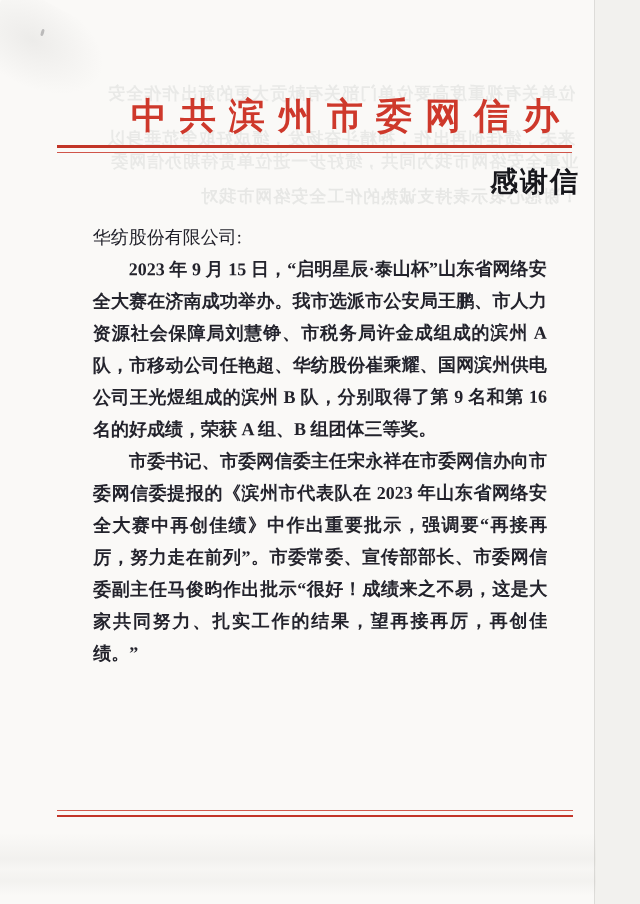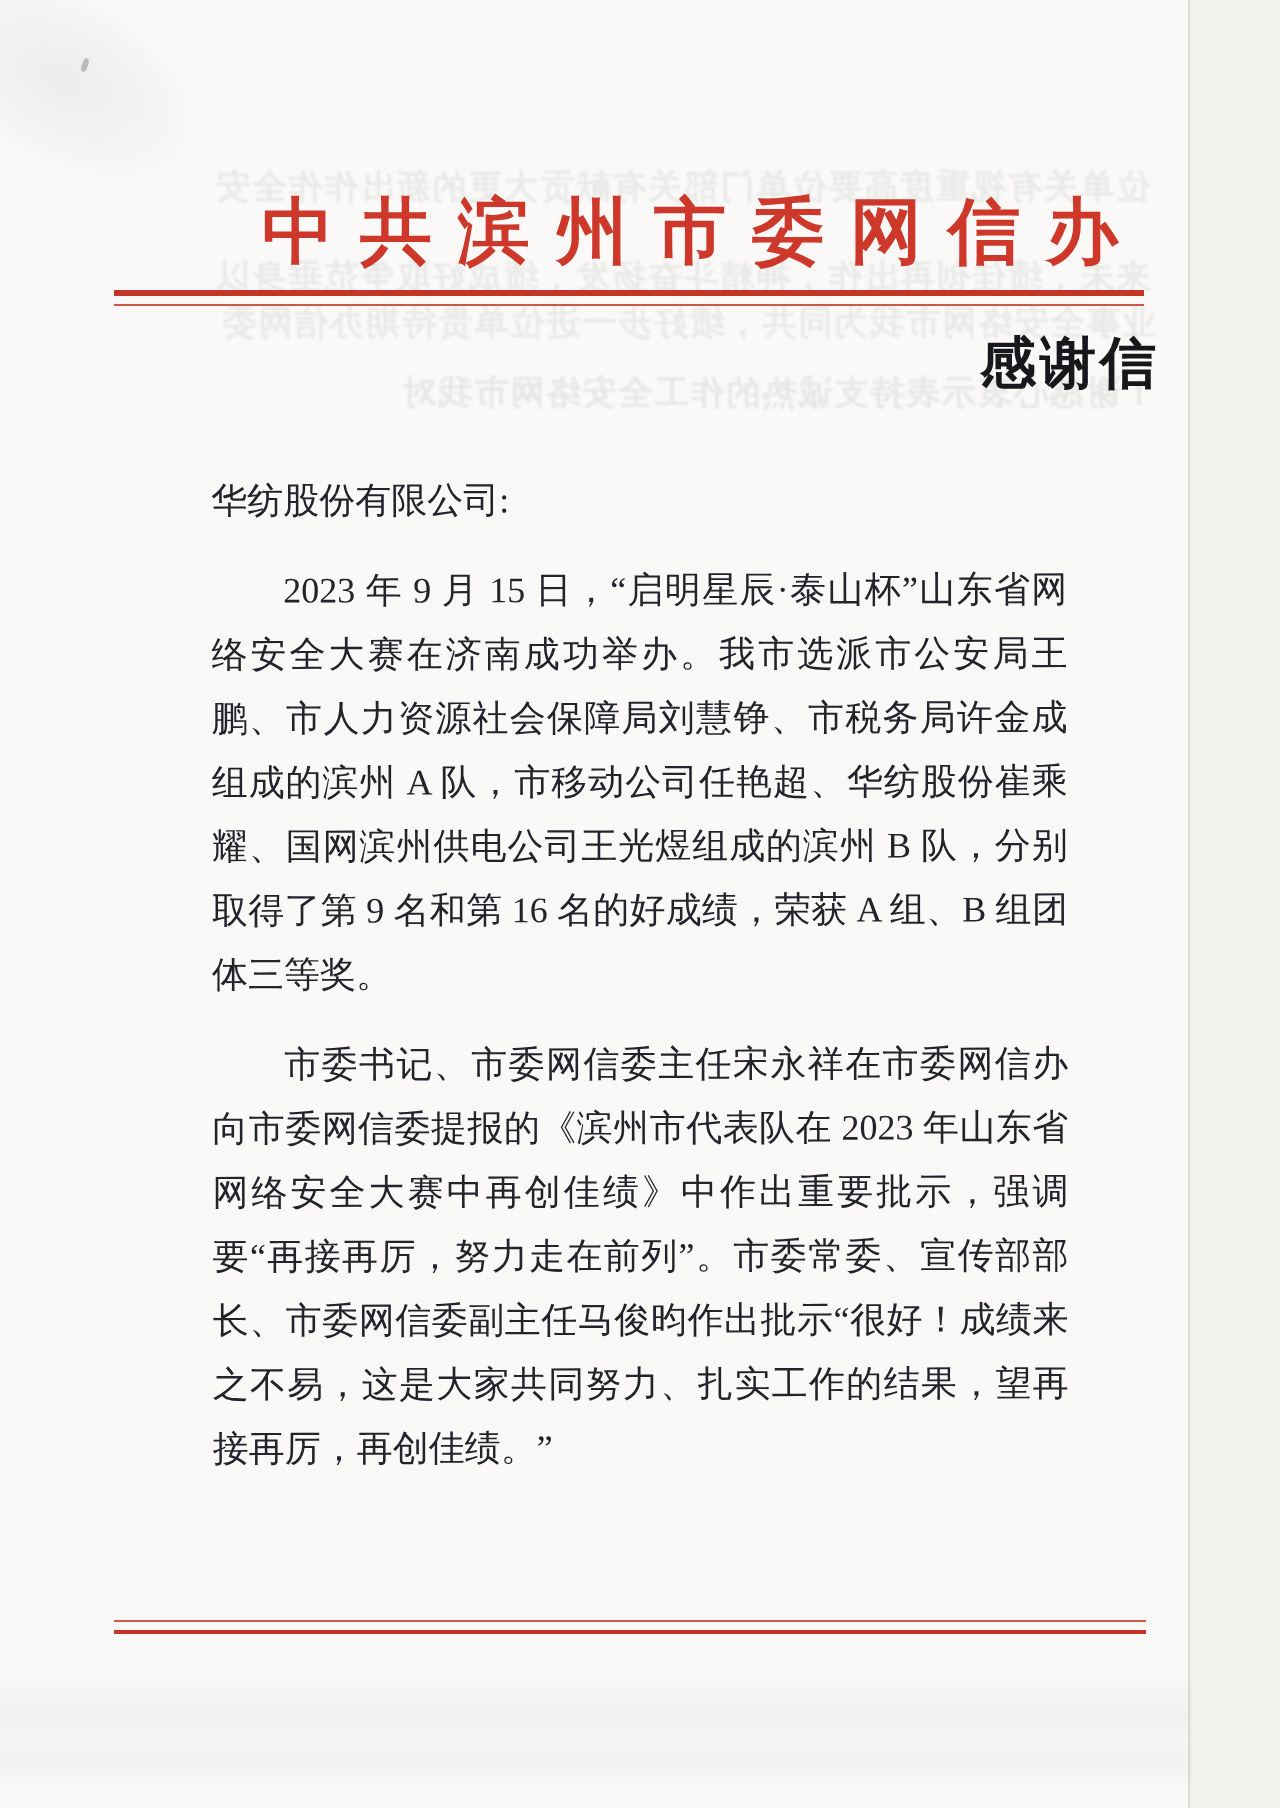--- a/index.html
+++ b/index.html
@@ -52,22 +52,22 @@
     position:absolute;left:57px;top:163px;width:515px;text-align:right;
     font-size:28px;font-weight:bold;color:#17171c;letter-spacing:2px;
     transform:translateX(8px);
   }
   
   .letter-body{
     position:absolute;left:93px;top:221px;width:454px;
     font-size:18px;line-height:32px;color:#23232c;
     text-align:justify;transform:rotate(-0.1deg);
   }
-  .letter-body p{margin:13px;padding:0;}
-  .letter-body p.indent{text-indent:2em;}
+  .letter-body p{margin:0;padding:0;}
+  .letter-body p.indent{text-indent:2em;font-weight:bold;}
   
   .rule-bottom{
     position:absolute;left:57px;top:810px;width:516px;height:7px;
     border-top:1.5px solid #d2584c;border-bottom:2px solid #c33629;
     box-sizing:border-box;
   }
 </style>
 </head>
 <body>
 

